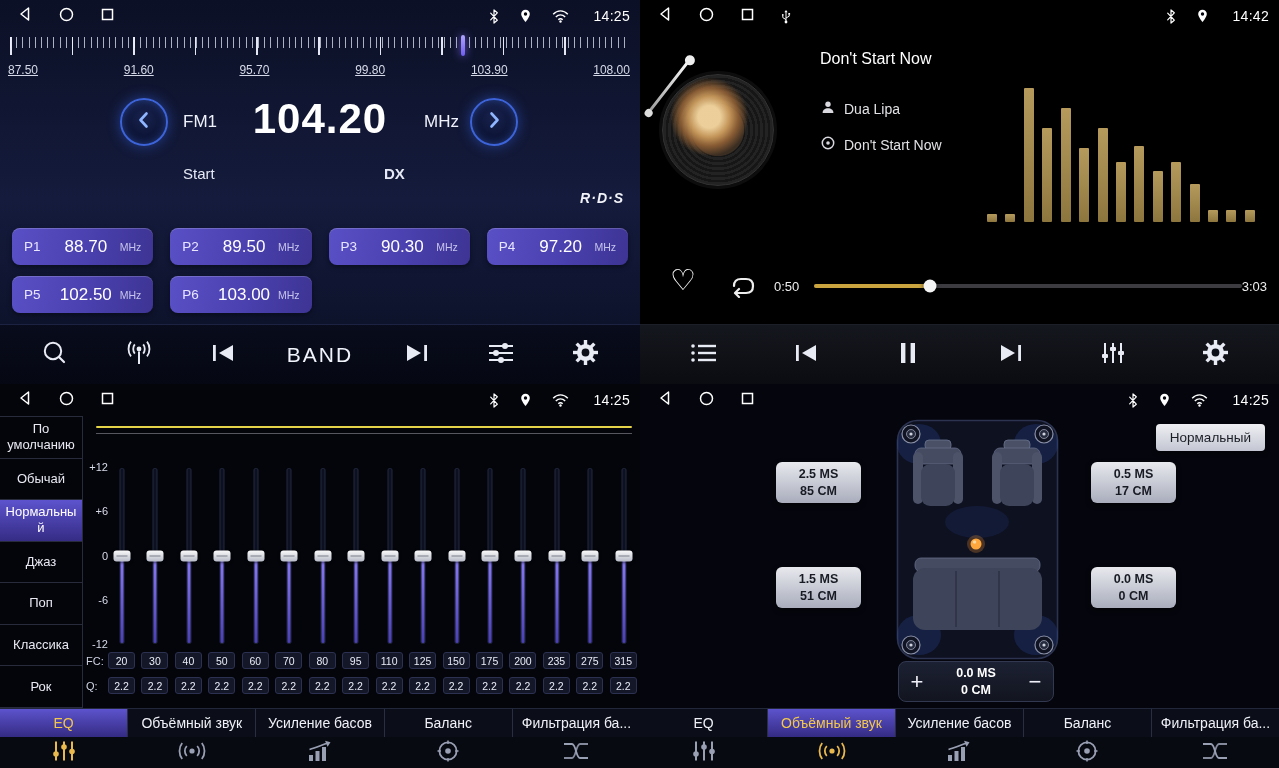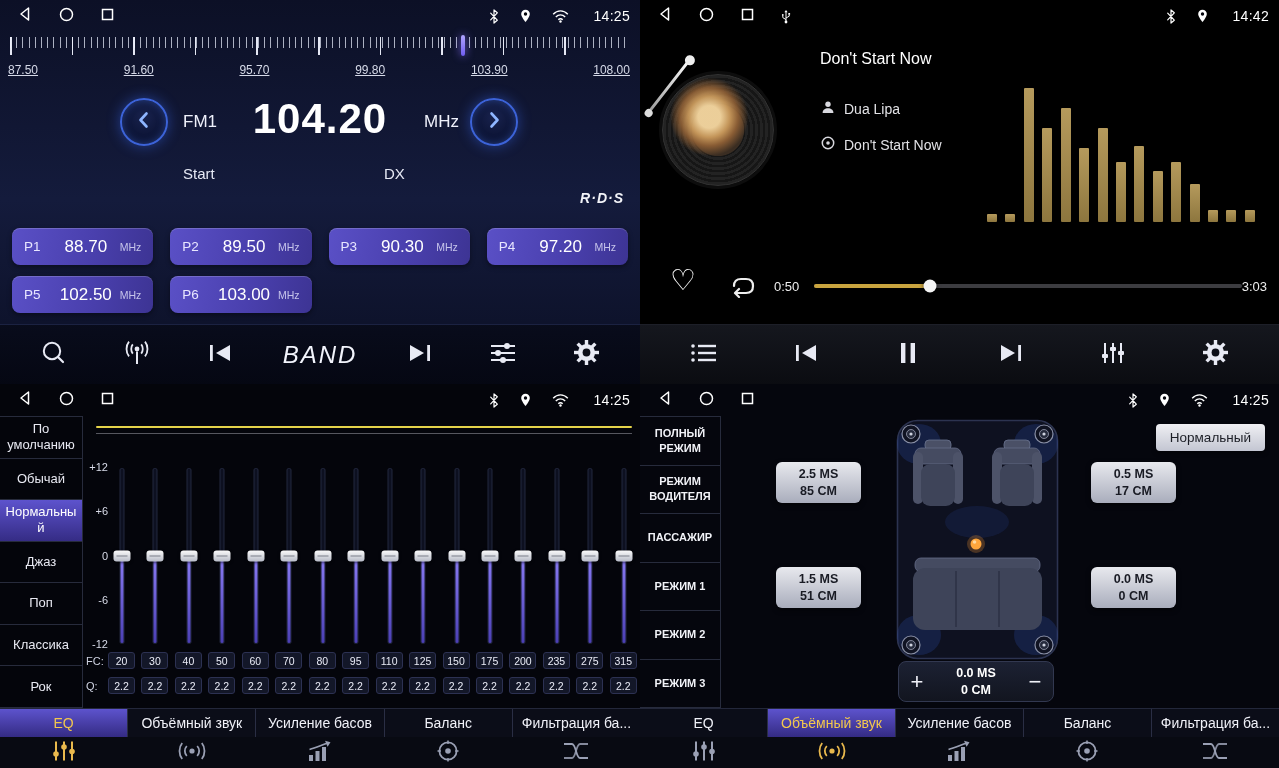--- a/index.html
+++ b/index.html
@@ -31,37 +31,37 @@
     font-size:12px; color:#d6dae8;text-decoration:underline; }
   .chev-btn { position:absolute; width:48px; height:48px; border-radius:50%; top:98px; cursor:pointer;
     background:radial-gradient(circle at 50% 38%, #18224e, #0a1130 72%);
     border:2px solid #3c63d8; box-shadow:0 0 14px rgba(60,110,255,.45), inset 0 0 9px rgba(80,130,255,.4);
     display:flex; align-items:center; justify-content:center; }
   #tune-down { left:120px; } #tune-up { left:470px; }
   .band-label { position:absolute; left:183px; top:112px; font-size:17px; color:#eef0fa; }
   .mhz-label  { position:absolute; left:424px; top:112px; font-size:17px; color:#eef0fa; }
   .freq-big { position:absolute; left:218px; top:95px; width:204px; text-align:center; font-size:42px; font-weight:bold; color:#fff; letter-spacing:1px; }
   .none-label { position:absolute; left:183px; top:165px; font-size:15px; color:#e6e9f5; }
-  .dx-label   { position:absolute; left:384px; top:165px; font-size:15px; color:#e6e9f5; }
+  .dx-label   { position:absolute; left:384px; top:165px; font-size:15px; color:#e6e9f5;font-weight:bold; }
   .rds-badge { position:absolute; right:16px; top:190px; font-size:14px; font-style:italic; font-weight:bold; color:#f2f3f8; letter-spacing:1px; }
   .preset-grid { position:absolute; left:12px; right:12px; top:228px; display:grid; grid-template-columns:repeat(4,1fr); column-gap:17px; row-gap:11px; }
   .preset { height:37px; border-radius:8px; display:flex; align-items:center; padding:0 12px; cursor:pointer;
     background:linear-gradient(100deg,#5a50c6 0%,#4a40ae 55%,#3d3494 100%);
     box-shadow:inset 0 1px 0 rgba(255,255,255,.18), 0 2px 5px rgba(0,0,0,.4); }
   .p-label { font-size:13.5px; color:#e8e6ff; width:28px; }
   .p-freq { flex:1; text-align:center; font-size:17px; color:#fff; }
   .p-unit { font-size:10.5px; color:#c6c4ea; }
 
   
   .av-toolbar { position:absolute; left:0; right:0; bottom:0; height:60px;
     display:flex; align-items:center; justify-content:space-around; padding:0 12px; }
   .radio-toolbar { background:linear-gradient(180deg, rgba(8,11,26,.92), rgba(5,7,18,.96)); border-top:1px solid #1b2242; }
   .player-toolbar { background:linear-gradient(180deg,#15171e,#0b0c11); border-top:1px solid #1d1f28; }
   .tool-btn { display:flex; align-items:center; justify-content:center; min-width:42px; height:44px; cursor:pointer; color:#e8eaf4; }
-  .band-btn { font-size:24px; letter-spacing:2px; color:#f2f4fc;font-style:italic; }
+  .band-btn { font-size:21px; letter-spacing:2px; color:#f2f4fc; }
 
   
   .album-wrap { position:absolute; left:22px; top:74px; width:114px; height:114px; cursor:pointer; }
   .album-disc { width:112px; height:112px; border-radius:50%;
     background:
       radial-gradient(circle at 42% 38%, rgba(245,215,160,.95) 0 12%, rgba(210,160,95,.9) 22%, rgba(150,100,55,.85) 31%, rgba(40,30,25,0) 42%),
       radial-gradient(circle, #3a2d22 0 33%, transparent 34%),
       repeating-radial-gradient(circle, #161616 0 2.5px, #232323 2.5px 5px);
     border:1px solid #333; box-shadow:0 0 0 3px #0d0d0d, 0 4px 14px rgba(0,0,0,.8); }
   .tonearm { position:absolute; left:26px; top:-14px; width:3px; height:66px; background:linear-gradient(#fff,#9a9a9a);
@@ -757,28 +757,20 @@
             <svg width="17" height="13" viewBox="0 0 17 13">
               <path d="M1.2 4.2 C3.3 2 5.8 0.9 8.5 0.9 C11.2 0.9 13.7 2 15.8 4.2" fill="none" stroke="#fff" stroke-width="1.4"></path>
               <path d="M3.8 7 C5.2 5.6 6.8 4.9 8.5 4.9 C10.2 4.9 11.8 5.6 13.2 7" fill="none" stroke="#fff" stroke-width="1.4"></path>
               <path d="M6.3 9.7 C7 9 7.7 8.7 8.5 8.7 C9.3 8.7 10 9 10.7 9.7" fill="none" stroke="#fff" stroke-width="1.4"></path>
               <circle cx="8.5" cy="11.5" r="1.2" fill="#fff"></circle>
             </svg>
           </span>
           <span class="status-time">14:25</span>
         </div>
      </div>
-    <div class="mode-menu">
-        <div class="mode-item">ПОЛНЫЙ РЕЖИМ</div>
-        <div class="mode-item">РЕЖИМ ВОДИТЕЛЯ</div>
-        <div class="mode-item">ПАССАЖИР</div>
-        <div class="mode-item">РЕЖИМ 1</div>
-        <div class="mode-item">РЕЖИМ 2</div>
-        <div class="mode-item">РЕЖИМ 3</div>
-      </div>
     <div class="preset-badge">Нормальный</div>
     <div class="car-panel">
       <svg width="165" height="243" viewBox="0 0 165 243">
         <rect x="2.5" y="2.5" width="160" height="238" rx="20" fill="#0e1120" stroke="#2c3350" stroke-width="1.6"></rect>
         <ellipse cx="24" cy="26" rx="22" ry="20" fill="#3f6fff" opacity="0.16"></ellipse>
         <ellipse cx="141" cy="26" rx="22" ry="20" fill="#3f6fff" opacity="0.16"></ellipse>
         <ellipse cx="24" cy="217" rx="22" ry="20" fill="#3f6fff" opacity="0.16"></ellipse>
         <ellipse cx="141" cy="217" rx="22" ry="20" fill="#3f6fff" opacity="0.16"></ellipse>
         <ellipse cx="82" cy="104" rx="32" ry="16" fill="#3f6fff" opacity="0.10"></ellipse>
         <g>

